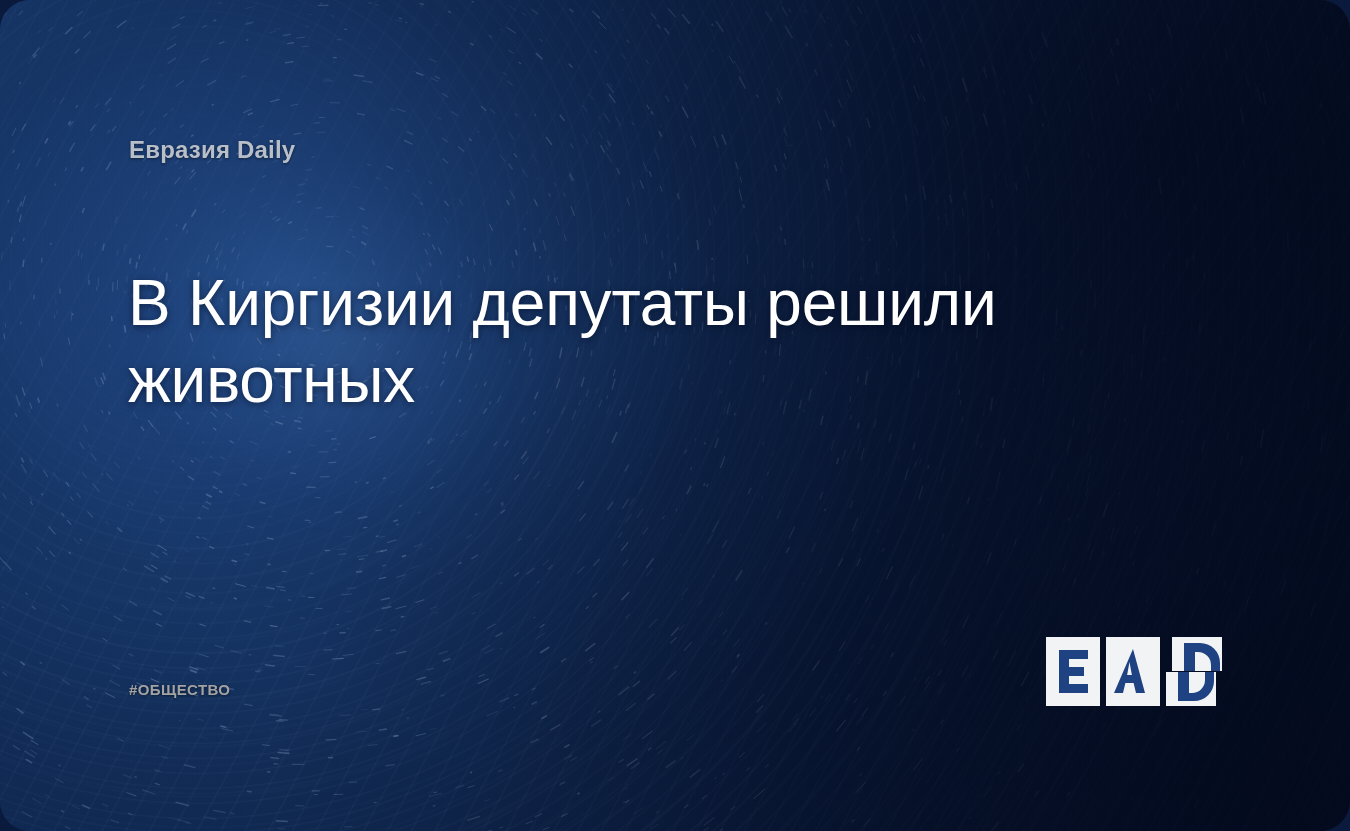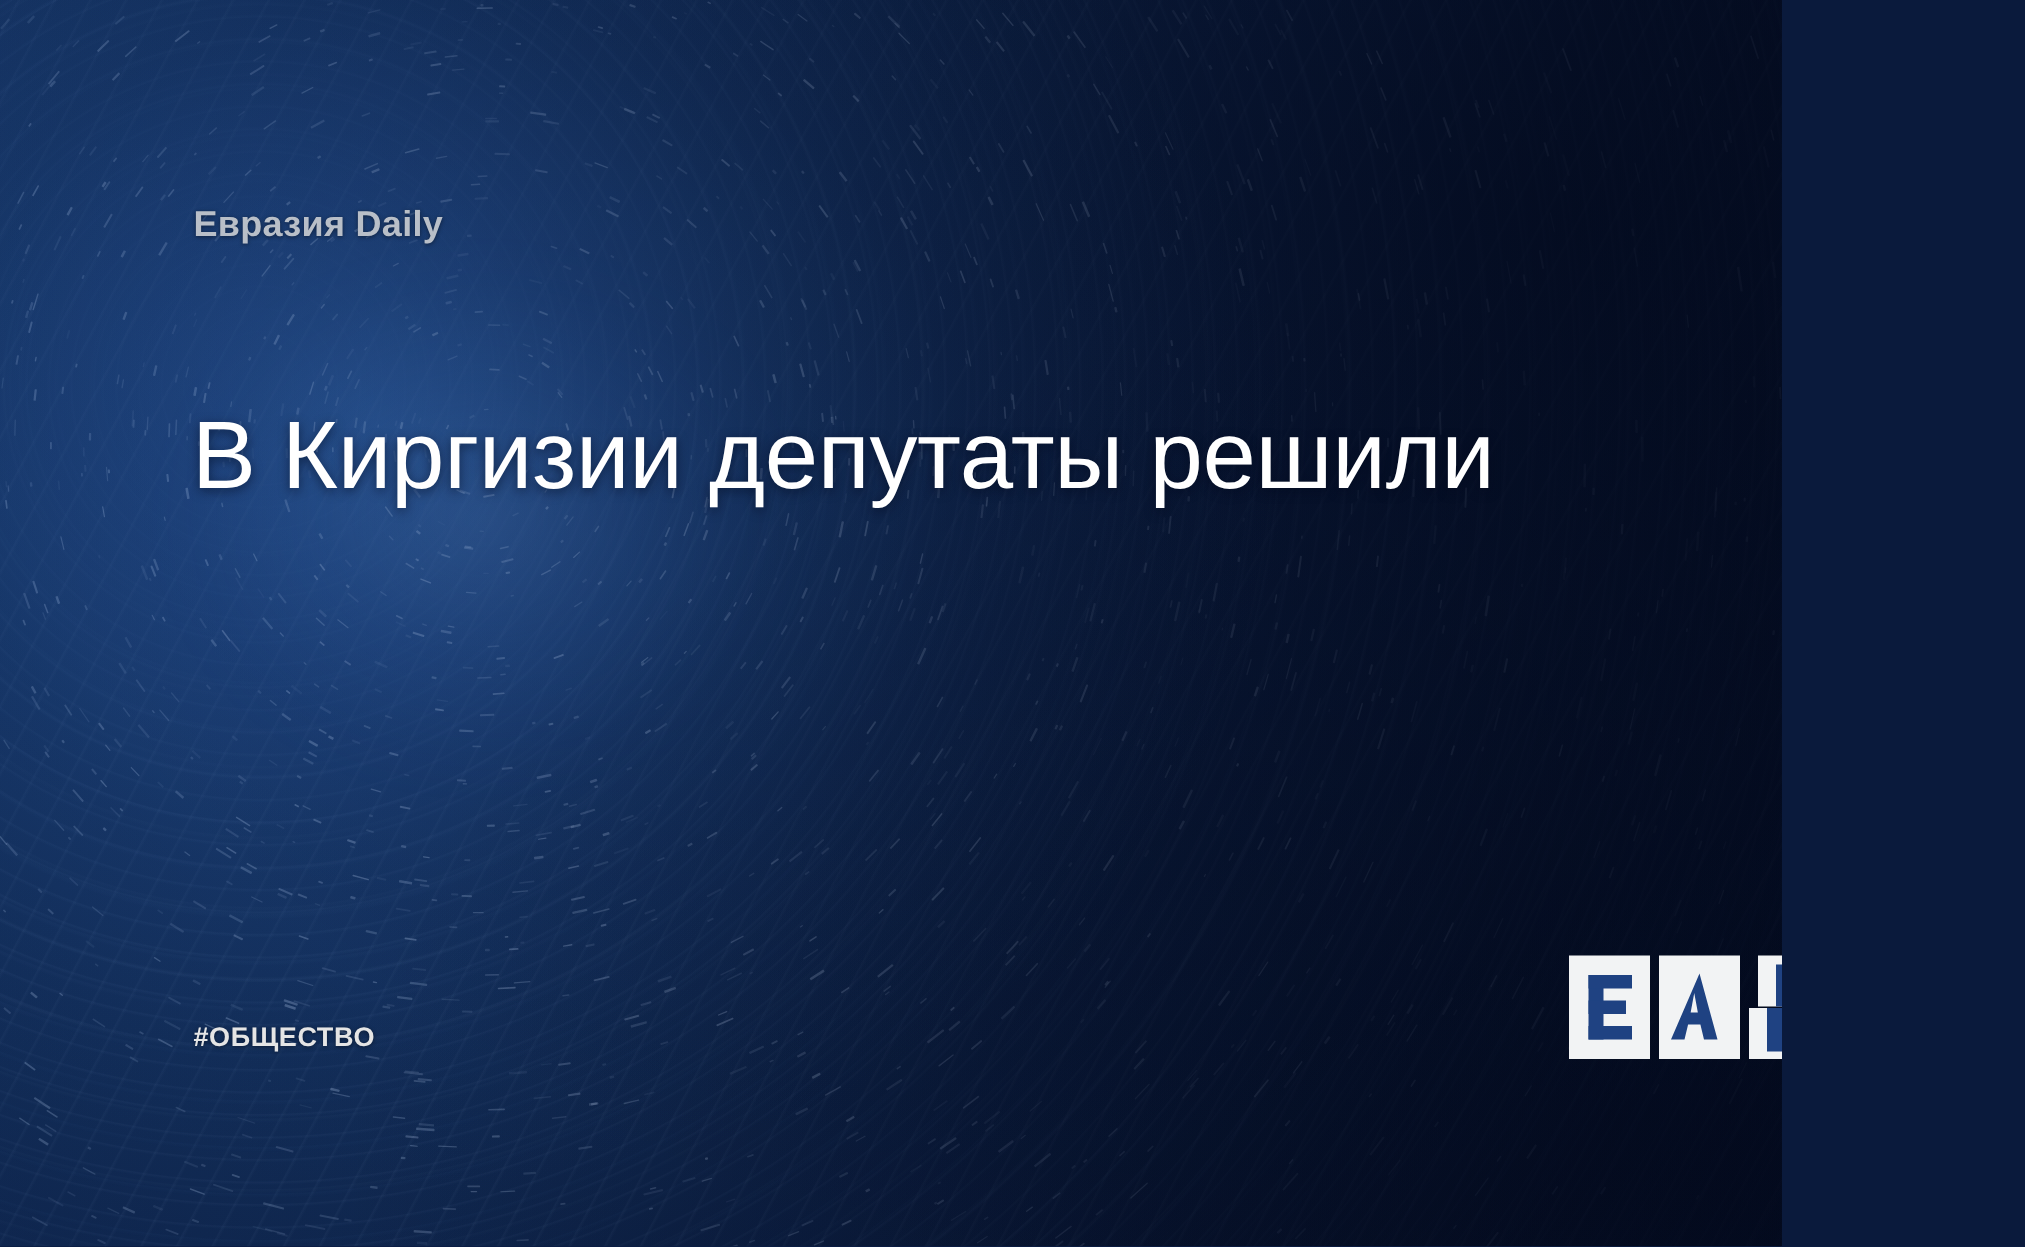--- a/index.html
+++ b/index.html
@@ -2,25 +2,26 @@
 <html><head>
 <meta charset="utf-8">
 <style>
   html, body {
     margin: 0;
     padding: 0;
     background: #0a1a3c;
   }
   .poster {
     position: relative;
-    width: 1188px;
+    width: 1350px;
     height: 831px;
     overflow: hidden;
     background: #0c2050;
     font-family: "Liberation Sans", sans-serif;
+    border-radius: 30px;
   }
 
   
   .bg-base {
     position: absolute;
     inset: 0;
     background:
       radial-gradient(circle at 21% 34%, #2a5390 0%, #1d3f75 14%, #163461 26%, #112a52 40%, #0d2146 56%, #0a1a39 72%, #08142e 88%, #071029 100%);
   }
   .bg-vignette {
@@ -121,24 +122,24 @@
     letter-spacing: -0.2px;
     color: #ffffff;
     text-shadow: 0 2px 7px rgba(2,10,30,0.55);
   }
   .headline .line { display: block; white-space: nowrap; }
 
   .category {
     position: absolute;
     left: 129px;
     top: 681px;
-    font-size: 18px;
+    font-size: 15px;
     font-weight: bold;
     letter-spacing: 0.4px;
-    color: #e5e5e5;
+    color: #a3a3a3;
     text-shadow: 0 1px 3px rgba(0,0,0,0.45);
     white-space: nowrap;
   }
 
   
   .logo {
     position: absolute;
     left: 1046px;
     top: 625px;
     width: 176px;
@@ -1699,20 +1700,21 @@
       </g>
   </svg>
   <div class="bg-vignette"></div>
 
   <div class="content">
 
     <div class="brand">Евразия Daily</div>
 
     <div class="headline">
       <span class="line">В Киргизии депутаты решили</span>
+      <span class="line">животных</span>
     </div>
 
     <div class="category">#ОБЩЕСТВО</div>
 
     <div class="logo">
       <svg width="176" height="82" viewBox="0 0 176 82" aria-hidden="true">
 
         <rect x="0" y="12" width="54" height="69" fill="#f2f3f4"></rect>
         <g fill="#1f4282">
           <rect x="13" y="25" width="10" height="43"></rect>

